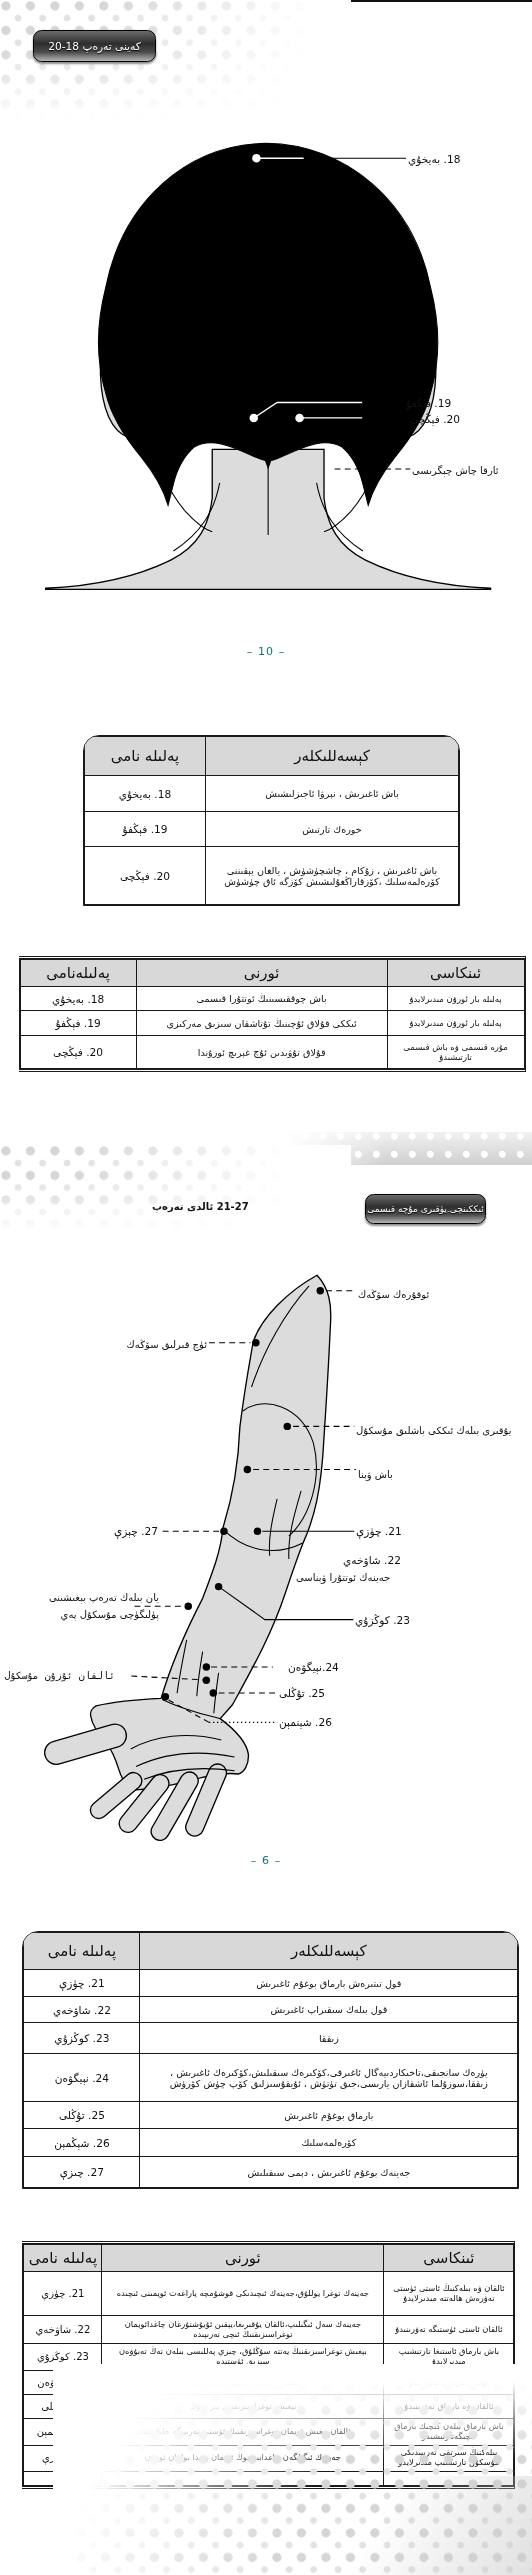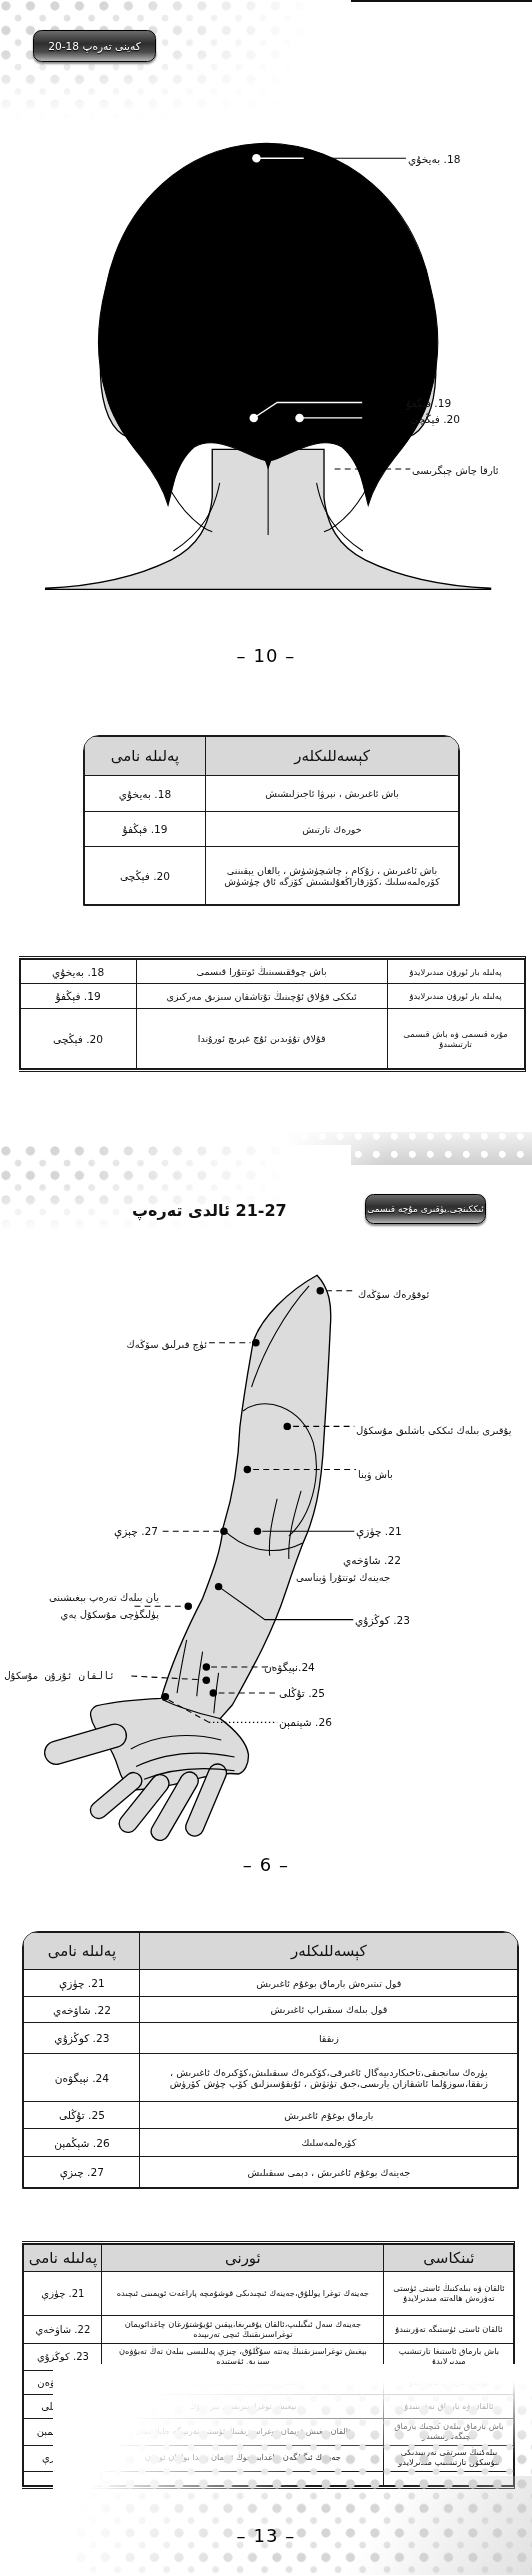--- a/index.html
+++ b/index.html
@@ -17,23 +17,23 @@
       linear-gradient(to bottom,#f1f1f1,#cfcfcf);
     background-size:18px 18px,100% 100%;}
   .topline{position:absolute;background:#111;}
   
   .pill{position:absolute;border:1.1px solid #000;border-radius:8.5px;
     background:linear-gradient(to bottom,#6b6b6b 0%,#2e2e2e 42%,#4a4a4a 70%,#b5b5b5 100%);
     color:#fff;display:flex;align-items:center;justify-content:center;
     font-size:10.6px;direction:rtl;white-space:nowrap;text-shadow:0 0.5px 1.1px #000;
     box-shadow:0 1.6px 2.1px rgba(0,0,0,.45);}
   
-  .pageno{position:absolute;width:100%;text-align:center;font-size:18px;
-    letter-spacing:1.1px;color:#000000;}
-  .heading{position:absolute;font-size:16px;font-weight:bold;direction:rtl;white-space:nowrap;}
+  .pageno{position:absolute;width:100%;text-align:center;font-size:11px;
+    letter-spacing:1.1px;color:#0f766e;}
+  .heading{position:absolute;font-size:10px;font-weight:bold;direction:rtl;white-space:nowrap;margin-left:20px;}
   .pt-label{position:absolute;transform:translateY(-50%);white-space:nowrap;
     font-size:10px;direction:rtl;}
   .pt-label.num{font-size:10.6px;}
   .pt-label.right-anchor{text-align:right;}
   .two-line{transform:translateY(-50%);line-height:1.65;}
   
   .tblwrap{position:absolute;border:1.1px solid #1a1a1a;overflow:hidden;background:#fff;}
   .tblwrap.round{border-radius:16px 16px 0 0;}
   table.tbl{border-collapse:collapse;width:100%;height:100%;table-layout:fixed;direction:ltr;}
   table.tbl td{border:1.1px solid #1a1a1a;text-align:center;vertical-align:middle;
@@ -137,20 +137,25 @@
   </div>
 
   <div class="tblwrap dbl" style="left:18.6px;top:956px;width:505px;height:110px;border-left-width:1.1px;border-right-width:1.1px;">
     <table class="tbl">
       <colgroup>
           <col style="width:116px;">
           <col style="width:251px;">
           <col>
         </colgroup>
       <tbody>
+          <tr class="hd" style="height:27px;">
+        <td>پەلىلەنامى</td>
+        <td>ئورنى</td>
+        <td>ئىنكاسى</td>
+      </tr>
       <tr style="height:24px;">
         <td class="name">18. بەيخۇي</td>
         <td>باش چوققىسىنىڭ ئوتتۇرا قىسمى</td>
         <td style="font-size:8.5px;">پەلىلە بار ئورۇن مىدىرلايدۇ</td>
       </tr>
       <tr style="height:25px;">
         <td class="name">19.  فېڭفۇ</td>
         <td>ئىككى قۇلاق ئۇچىنىڭ تۇتاشقان سىزىق مەركىزى</td>
         <td style="font-size:8.5px;">پەلىلە بار ئورۇن مىدىرلايدۇ</td>
       </tr>
@@ -248,21 +253,21 @@
     </g>
   </svg>
 
   <div class="pt-label" style="left:358px;top:1294px;"><span>ئوقۇرەك سۆڭەك</span></div>
   <div class="pt-label" style="left:356px;top:1430px;"><span>يۇقىرى بىلەك ئىككى باشلىق مۇسكۇل</span></div>
   <div class="pt-label" style="left:358px;top:1474px;"><span>باش ۋېنا</span></div>
   <div class="pt-label num" style="left:356px;top:1531px;"><span>21. چۈزې</span></div>
   <div class="pt-label num" style="left:343px;top:1560px;"><span>22. شاۋخەي</span></div>
   <div class="pt-label" style="left:296px;top:1577px;"><span>جەينەك ئوتتۇرا ۋېناسى</span></div>
   <div class="pt-label num" style="left:355px;top:1620px;"><span>23. كوڭزۇي</span></div>
-  <div class="pt-label num" style="left:264px;top:1667px;"><span>24.نېيگۋەن</span></div>
+  <div class="pt-label num" style="left:288px;top:1667px;"><span>24.نېيگۋەن</span></div>
   <div class="pt-label num" style="left:279px;top:1693px;"><span>25.  تۇڭلى</span></div>
   <div class="pt-label num" style="left:279px;top:1722px;"><span>26.  شېنمېن</span></div>
 
   <div class="pt-label right-anchor" style="right:325px;top:1344px;"><span>ئۈچ قىرلىق سۆڭەك</span></div>
   <div class="pt-label num right-anchor" style="right:374px;top:1531px;"><span>27. چېزې</span></div>
   <div class="pt-label right-anchor two-line" style="right:373px;top:1606px;">
     <div>يان بىلەك تەرەپ بېغىشىنى</div>
     <div>پۈلىگۈچى مۇسكۇل پەي</div>
   </div>
   <div class="pt-label right-anchor" style="right:417px;top:1676px;font-family:Liberation Mono, monospace;"><span>ئالقان ئۇزۇن مۇسكۇل پېيى</span></div>
@@ -366,16 +371,15 @@
             <td></td>
           </tr>
     </tbody>
       </table>
   </div>
 
   <div class="dotgrid" style="left:75px;top:2380px;width:458px;height:196px;"></div>
   <div class="fade" style="left:53px;top:2364px;width:479px;height:212px;background:linear-gradient(120deg,#fff 18%,rgba(255,255,255,0) 55%),linear-gradient(to top,rgba(255,255,255,0) 55%,#fff 92%);"></div>
   <div class="fade" style="left:319px;top:2476px;width:213px;height:100px;background:linear-gradient(300deg,rgba(200,200,200,.55),rgba(255,255,255,0) 70%);"></div>
 
-  <div class="pageno" style="top:2525px;"><span>– 13 –</span></div>
 
 </div>
 
 
 </body></html>

